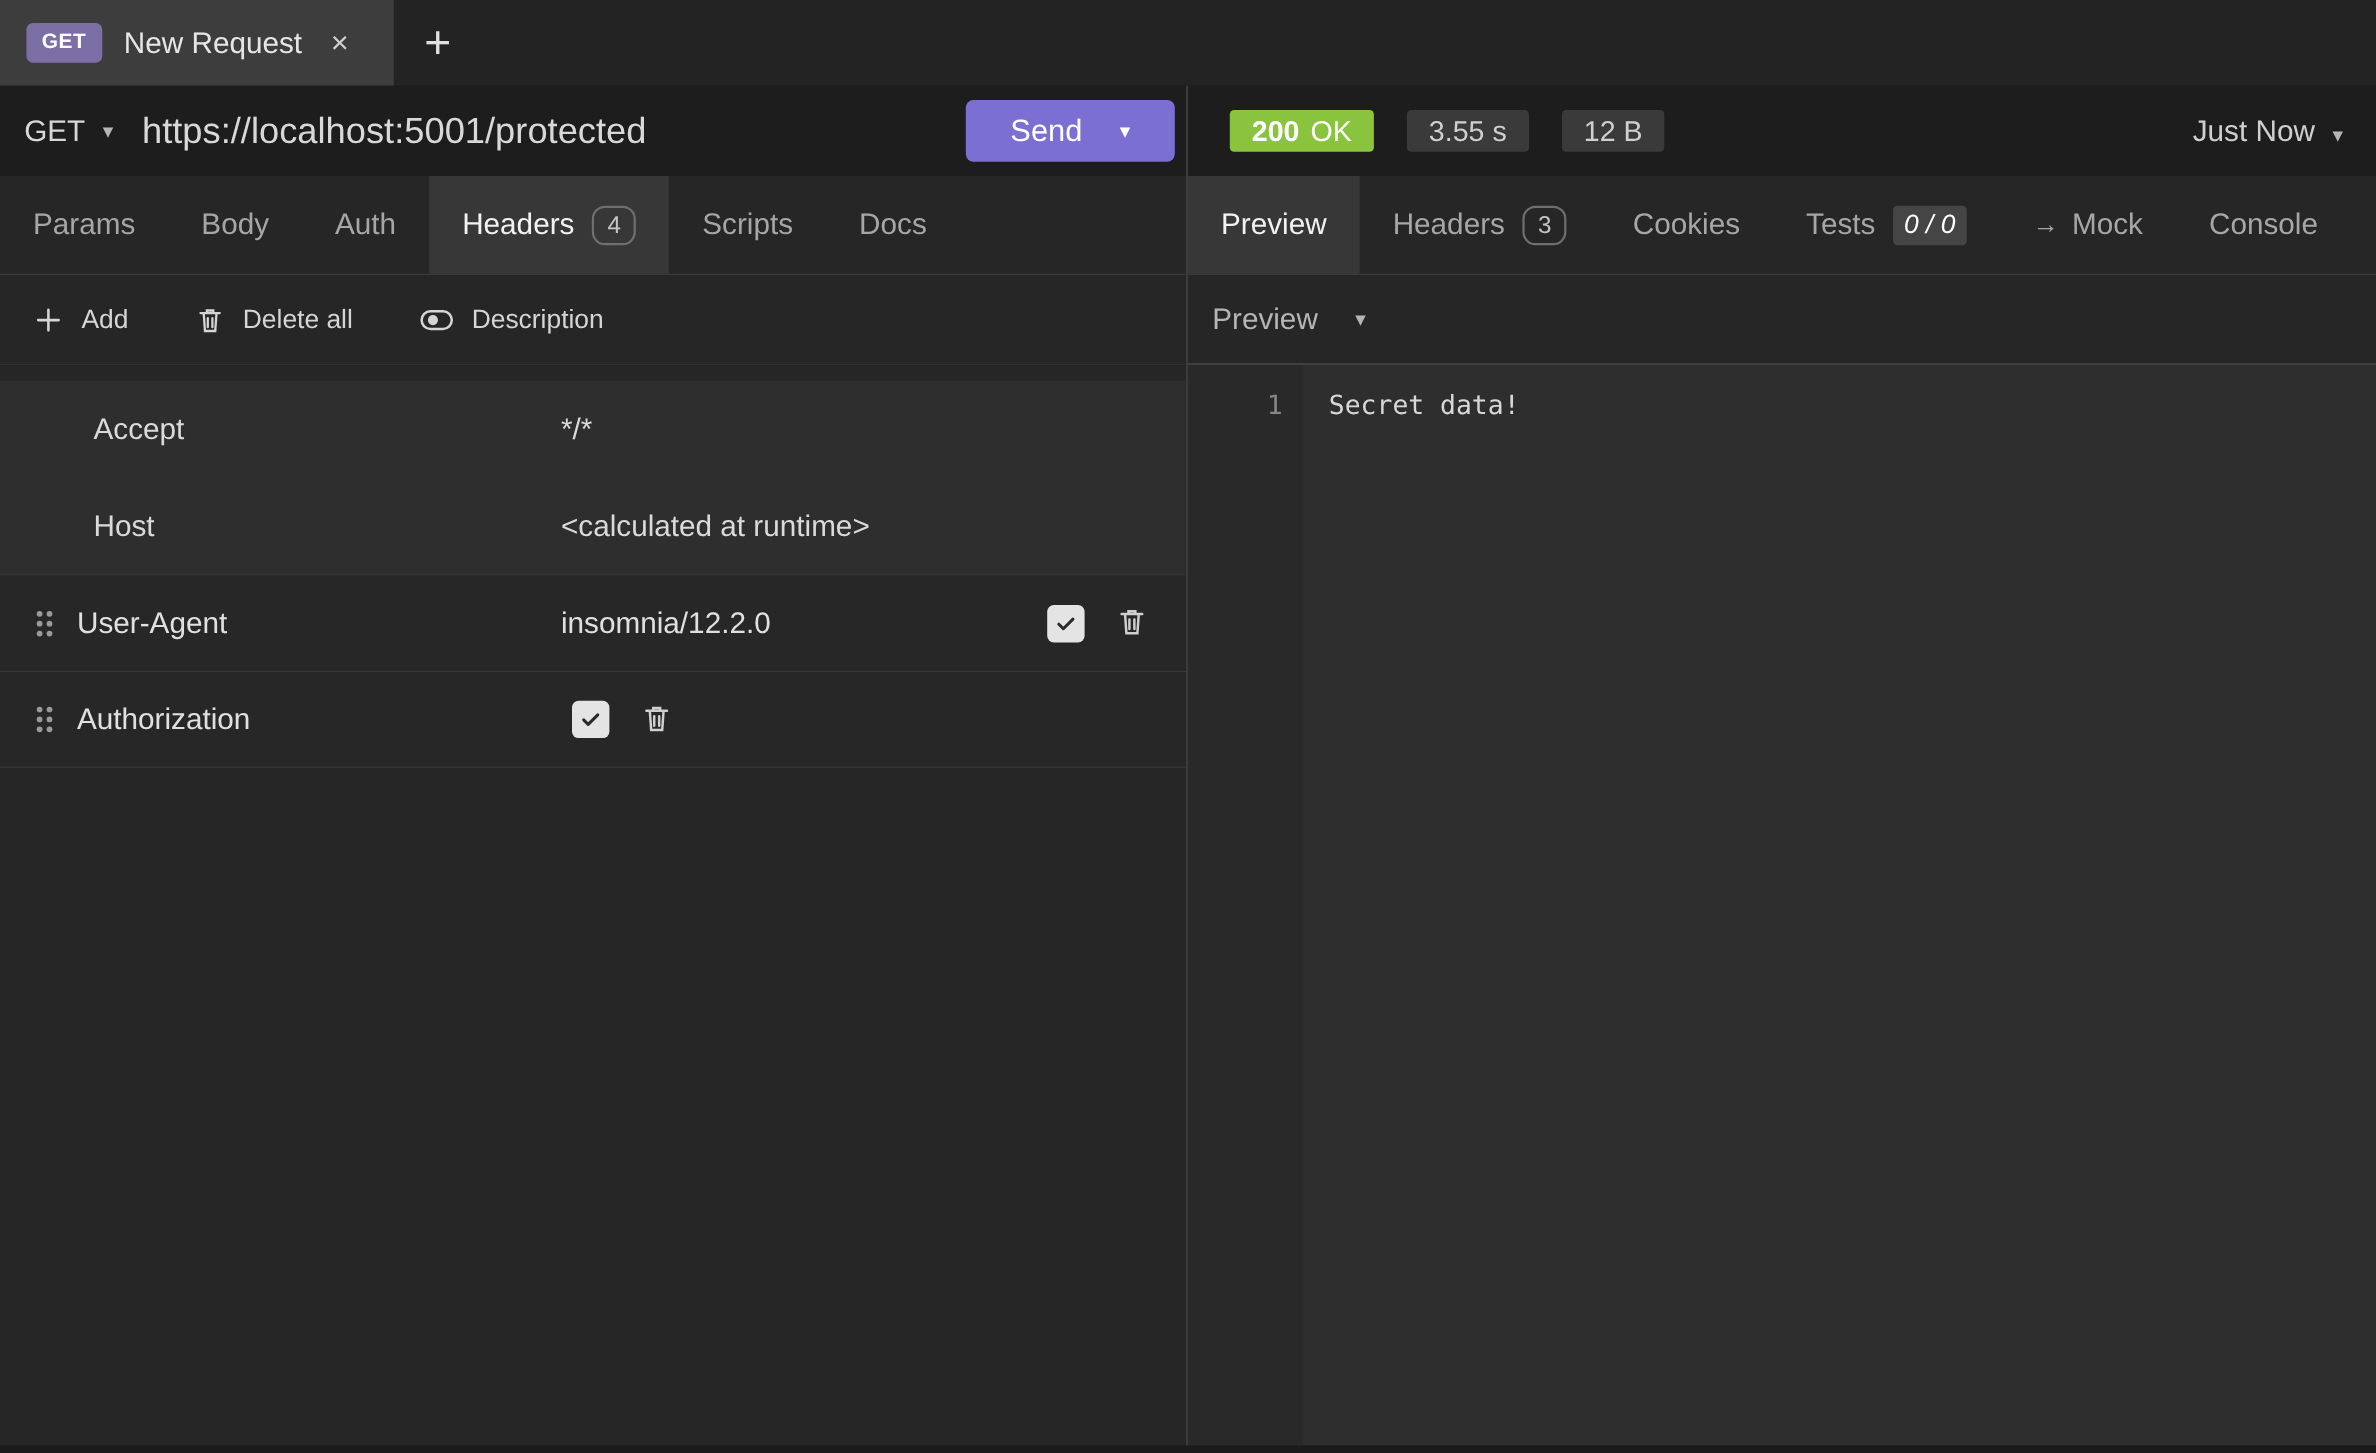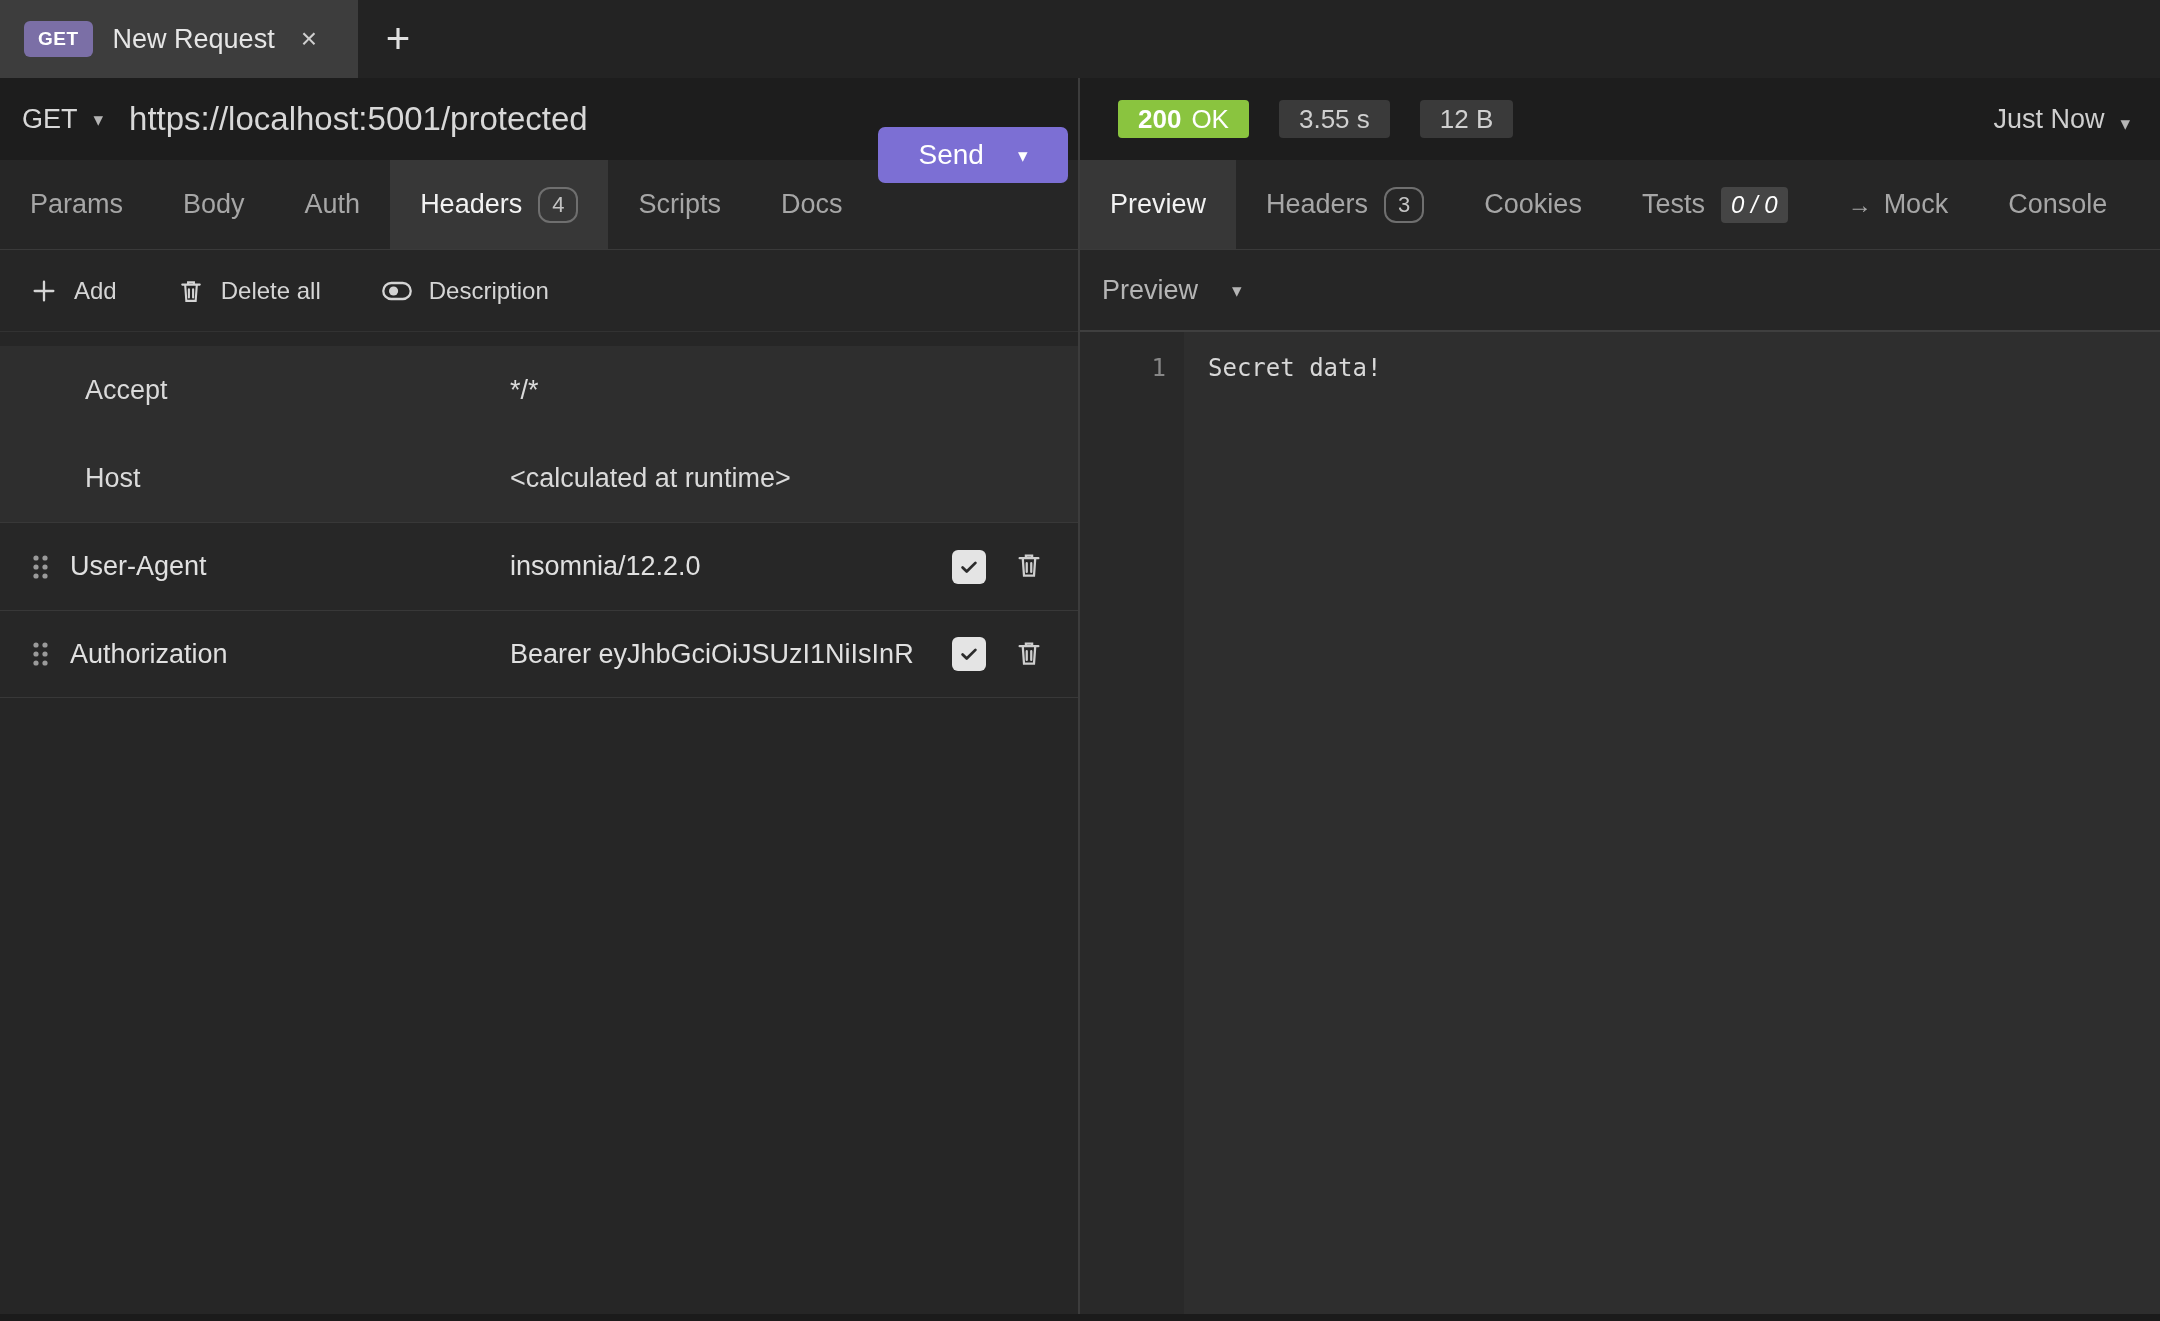--- a/index.html
+++ b/index.html
@@ -22,21 +22,21 @@
   .main { display:flex; height:1243px; }
   .left-panel  { width:1080px; display:flex; flex-direction:column; background:#262626; border-right:2px solid #3c3c3c; }
   .right-panel { flex:1; display:flex; flex-direction:column; background:#262626; }
 
   
   .url-row { height:82px; background:#1d1d1d; display:flex; align-items:center; padding-left:22px; position:relative; flex:none; }
   .url-method { font-size:27px; color:#d8d8d8; }
   .caret { font-size:19px; color:#b5b5b5; margin-left:16px; }
   .url-text { font-size:33px; color:#d8d8d8; margin-left:26px; white-space:nowrap; }
   .send-btn { position:absolute; right:10px; top:13px; height:56px; width:190px; background:#7c6fd4; border:none; border-radius:7px;
-              color:#fff; font-size:28px; font-family:inherit; display:flex; align-items:center; justify-content:center; gap:34px; cursor:pointer;margin-top:36px; }
+              color:#fff; font-size:28px; font-family:inherit; display:flex; align-items:center; justify-content:center; gap:34px; cursor:pointer; }
   .send-btn .caret { color:#fff; margin-left:0; }
 
   .meta-row { height:82px; background:#1d1d1d; display:flex; align-items:center; padding:0 30px 0 38px; gap:30px; flex:none; }
   .pill { height:38px; display:flex; align-items:center; padding:0 20px; border-radius:4px; font-size:26px; }
   .pill.status { background:#8ac43f; color:#fff; gap:10px; }
   .pill.status .code { font-weight:bold; }
   .pill.dim { background:#3a3a3a; color:#d0d0d0; }
   .history { margin-left:auto; display:flex; align-items:flex-end; font-size:27px; color:#cfcfcf; }
 
   
@@ -200,21 +200,20 @@
                   <circle cx="6" cy="6" r="2.6"></circle>
                   <circle cx="15" cy="6" r="2.6"></circle>
                   <circle cx="6" cy="15" r="2.6"></circle>
                   <circle cx="15" cy="15" r="2.6"></circle>
                   <circle cx="6" cy="24" r="2.6"></circle>
                   <circle cx="15" cy="24" r="2.6"></circle>
                 </g>
               </svg>
           </span>
           <span class="name">Authorization</span>
-          <span class="value">Bearer eyJhbGciOiJSUzI1NiIsInR</span>
           <span class="checkbox">
             <svg width="22" height="22" viewBox="0 0 24 24">
                 <path d="M5 12.5l4.5 4.5L19 7.5" stroke="#2b2b2b" stroke-width="3" fill="none" stroke-linecap="round" stroke-linejoin="round"></path>
               </svg>
           </span>
           <button class="trash-btn">
             <svg width="30" height="30" viewBox="0 0 24 24">
                 <path d="M4.5 6.5h15M9.5 6V4.5h5V6M7 6.5l1 14h8l1-14M10.2 10.5v7M13.8 10.5v7" stroke="#cfcfcf" stroke-width="1.8" fill="none" stroke-linecap="round"></path>
               </svg>
           </button>

